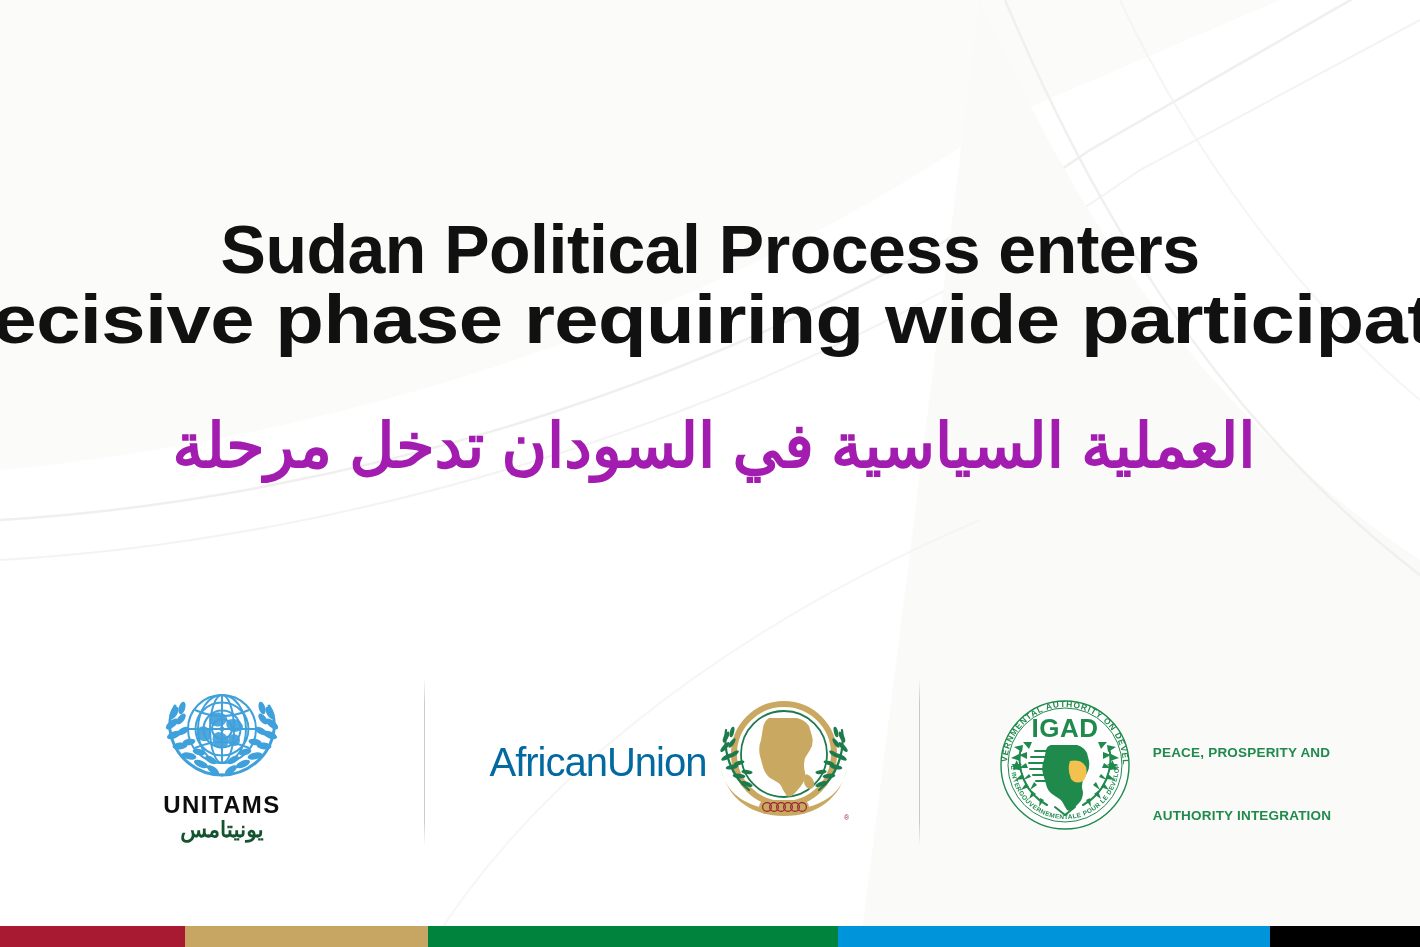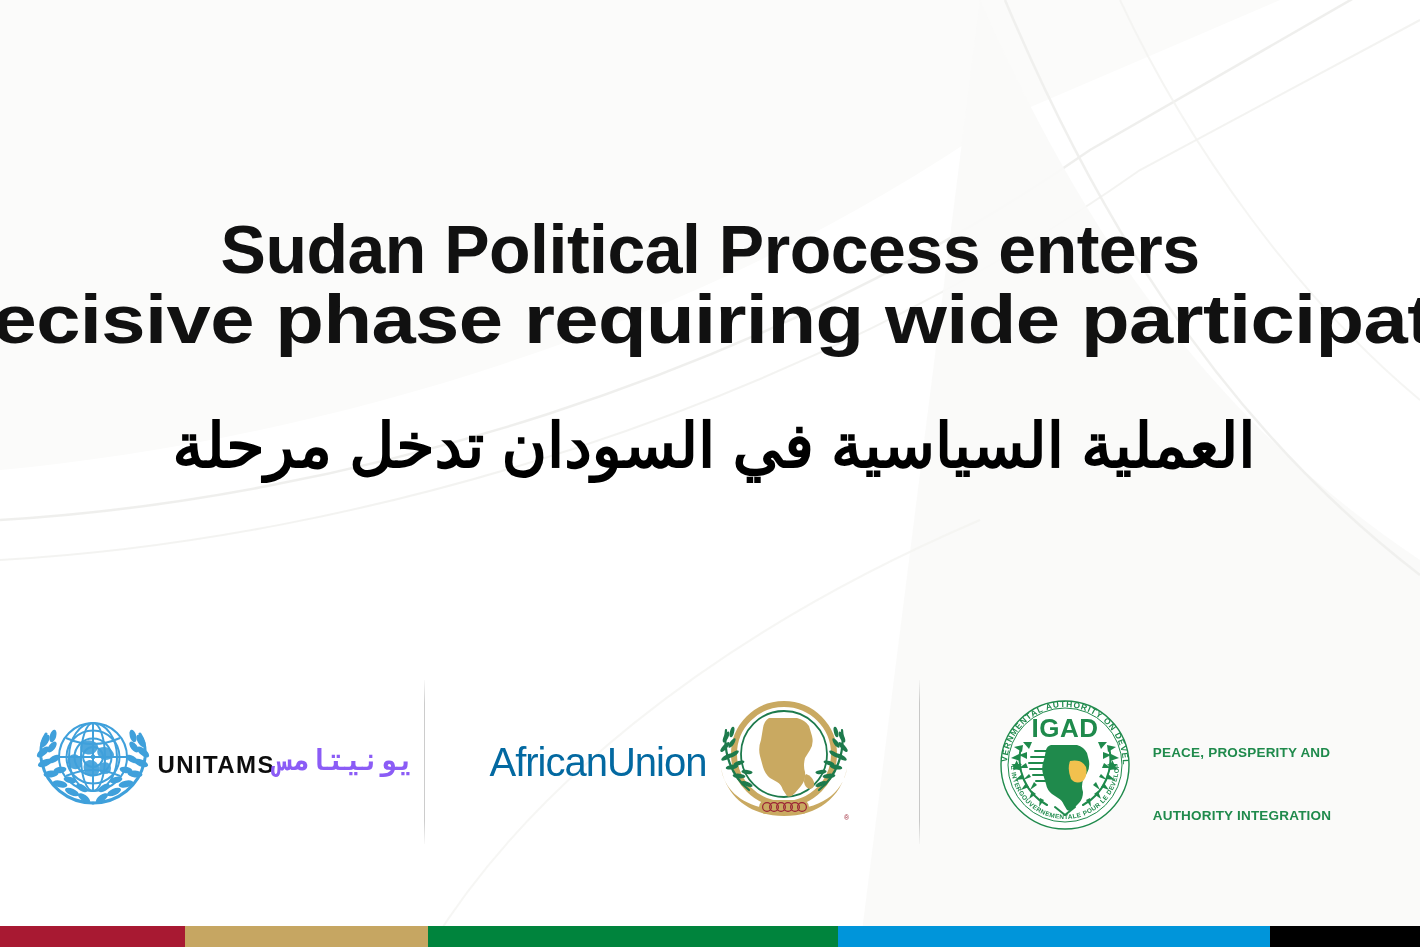--- a/index.html
+++ b/index.html
@@ -46,21 +46,21 @@
     transform:scaleX(1.17);
   }
 
   
   .arabic{
     position:absolute;
     left:8px; right:0;
     top:404px;
     direction:rtl;
     text-align:center;
-    color:#000000;
+    color:#a21caf;
     font-weight:700;
     font-size:62px;
     line-height:1.35;
     padding:0 66px;
   }
   .arabic .aln{ display:block; white-space:nowrap; }
 
   
   .logos{
     position:absolute;
@@ -82,29 +82,29 @@
   .cell-igad   { width:480px; }
 
   .vdiv{
     width:1px;
     height:164px;
     background:linear-gradient(to bottom, rgba(0,0,0,0.02), rgba(0,0,0,0.20) 14%, rgba(0,0,0,0.20) 86%, rgba(0,0,0,0.02));
     flex:0 0 1px;
   }
 
   
-  .unitams{ display:flex; flex-direction:row; align-items:center; }
+  .unitams{ display:flex; flex-direction:column; align-items:center; }
   .unitams .un-emblem{ width:128px; height:104px; }
   .unitams .u-name{
     margin-top:5px;
     font-size:24px; font-weight:700; letter-spacing:1.4px; color:#0d0d0d;
   }
   .unitams .u-name-ar{
     margin-top:-2px;
-    font-size:29px; font-weight:700; color:#8b5cf6; direction:rtl;font-family:Liberation Mono, monospace;
+    font-size:22px; font-weight:700; color:#14532d; direction:rtl;
   }
 
   
   .au{ display:flex; align-items:center; gap:6px; }
   .au-words{
     display:flex; flex-direction:row;
     color:#0369a1;
     font-size:40px;
     font-weight:400;
     line-height:0.96;

